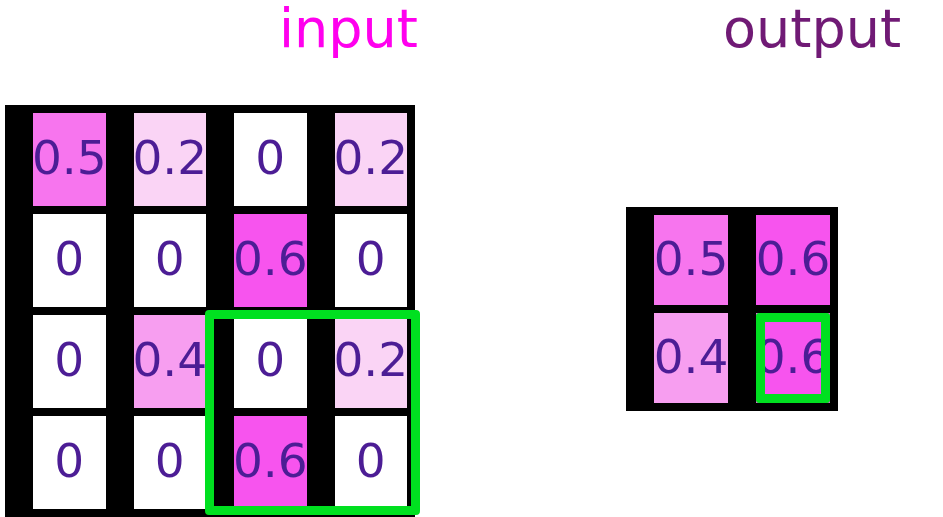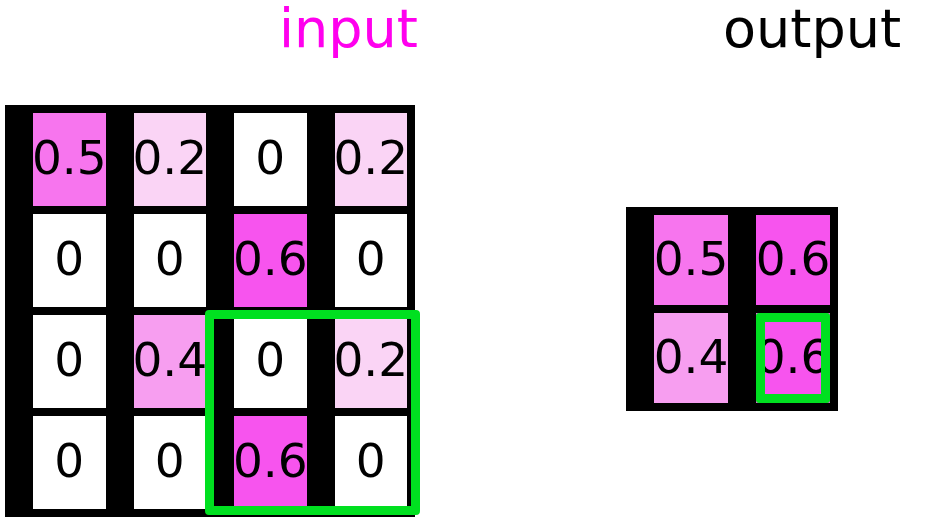--- a/index.html
+++ b/index.html
@@ -34,21 +34,21 @@
     background: #000000;
     box-sizing: border-box;
   }
   .cell {
     position: relative;
     display: flex;
     align-items: center;
     justify-content: center;
     font-size: 46px;
     line-height: 1;
-    color: #000000;
+    color: #4c1d95;
     box-sizing: border-box;
     overflow: hidden;
     margin-left: 20px;
   }
   .cell span { display: block; transform: translateY(-2px); }
 
   
   #input-matrix {
     left: 5px;
     top: 105px;
@@ -95,21 +95,21 @@
     border-radius: 3px;
     box-sizing: border-box;
     pointer-events: none;
   }
 </style>
 </head>
 <body style="background: rgb(255, 255, 255);">
 
 <div class="title" id="title-input" style="color: rgb(255, 0, 238);">input</div>
 
-<div class="title" id="title-output" style="color: #000000;">output</div>
+<div class="title" id="title-output" style="color: #701a75;">output</div>
 
 <div class="matrix" id="input-matrix" style="background: rgb(0, 0, 0);">
     <div class="cell" style="background: rgb(247, 117, 238);">
       <span>0.5</span>
     </div>
     <div class="cell" style="background: rgb(250, 212, 245);">
       <span>0.2</span>
     </div>
     <div class="cell" style="background: rgb(255, 255, 255);">
       <span>0</span>

